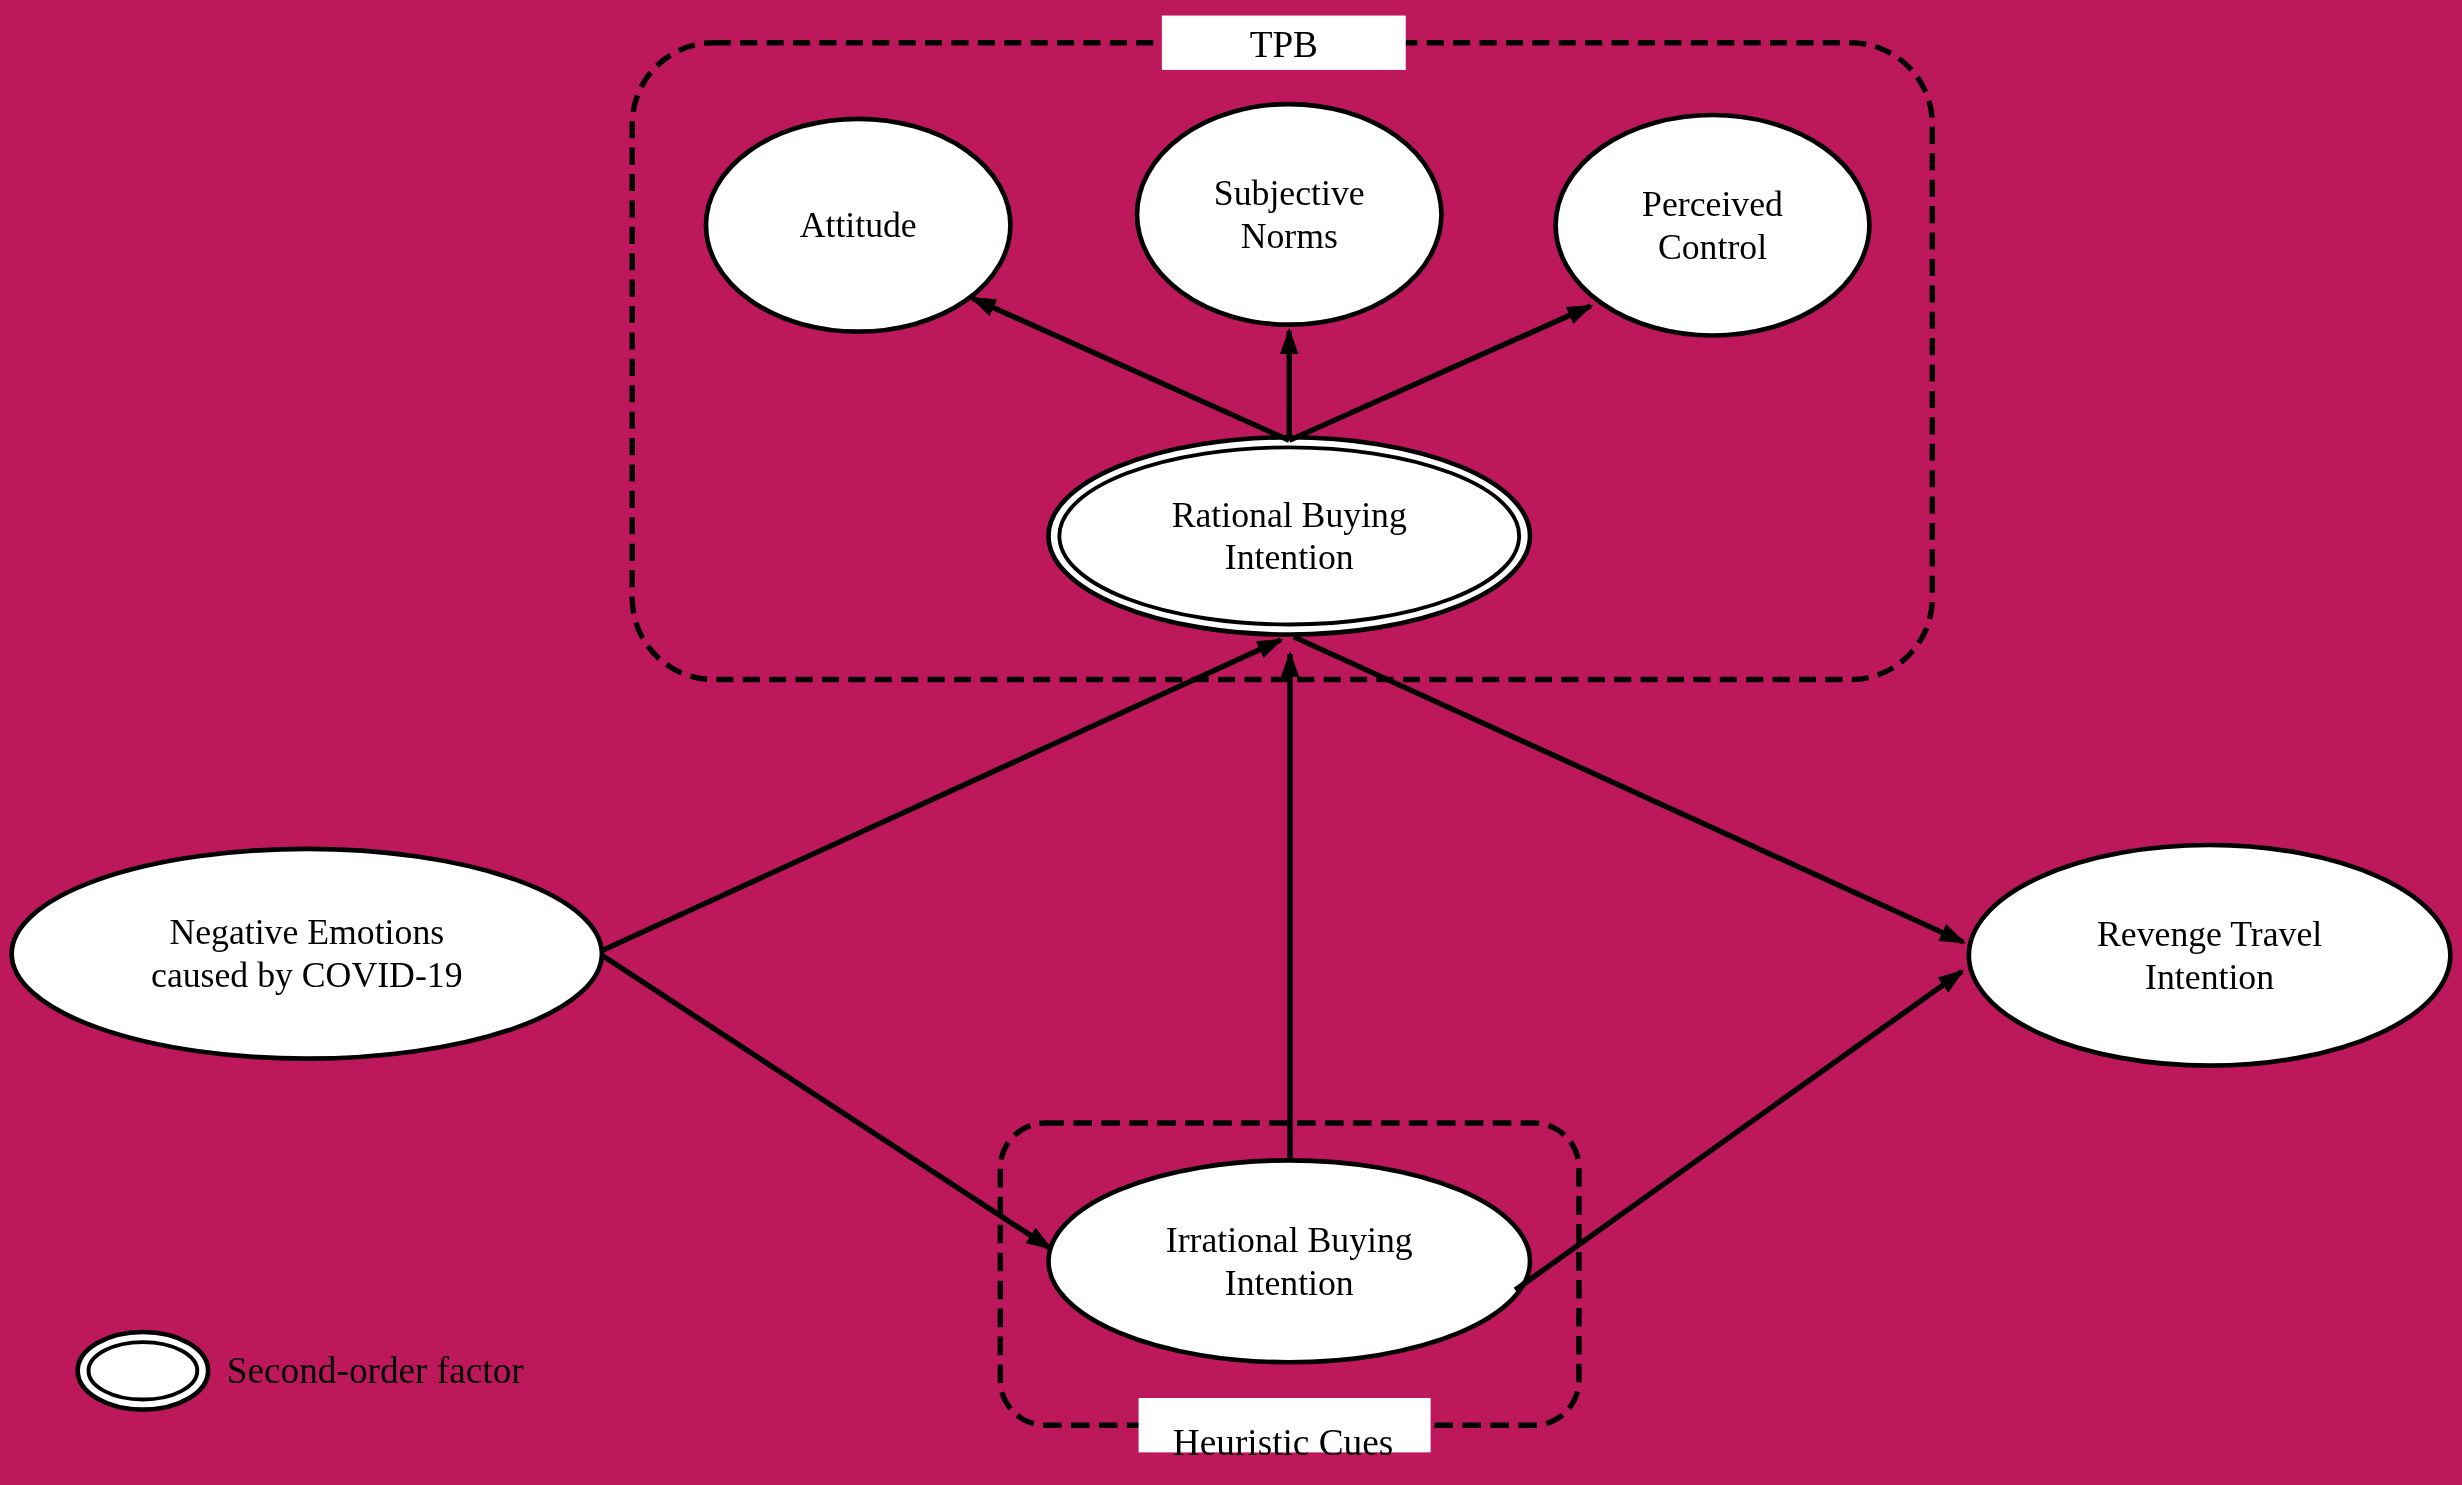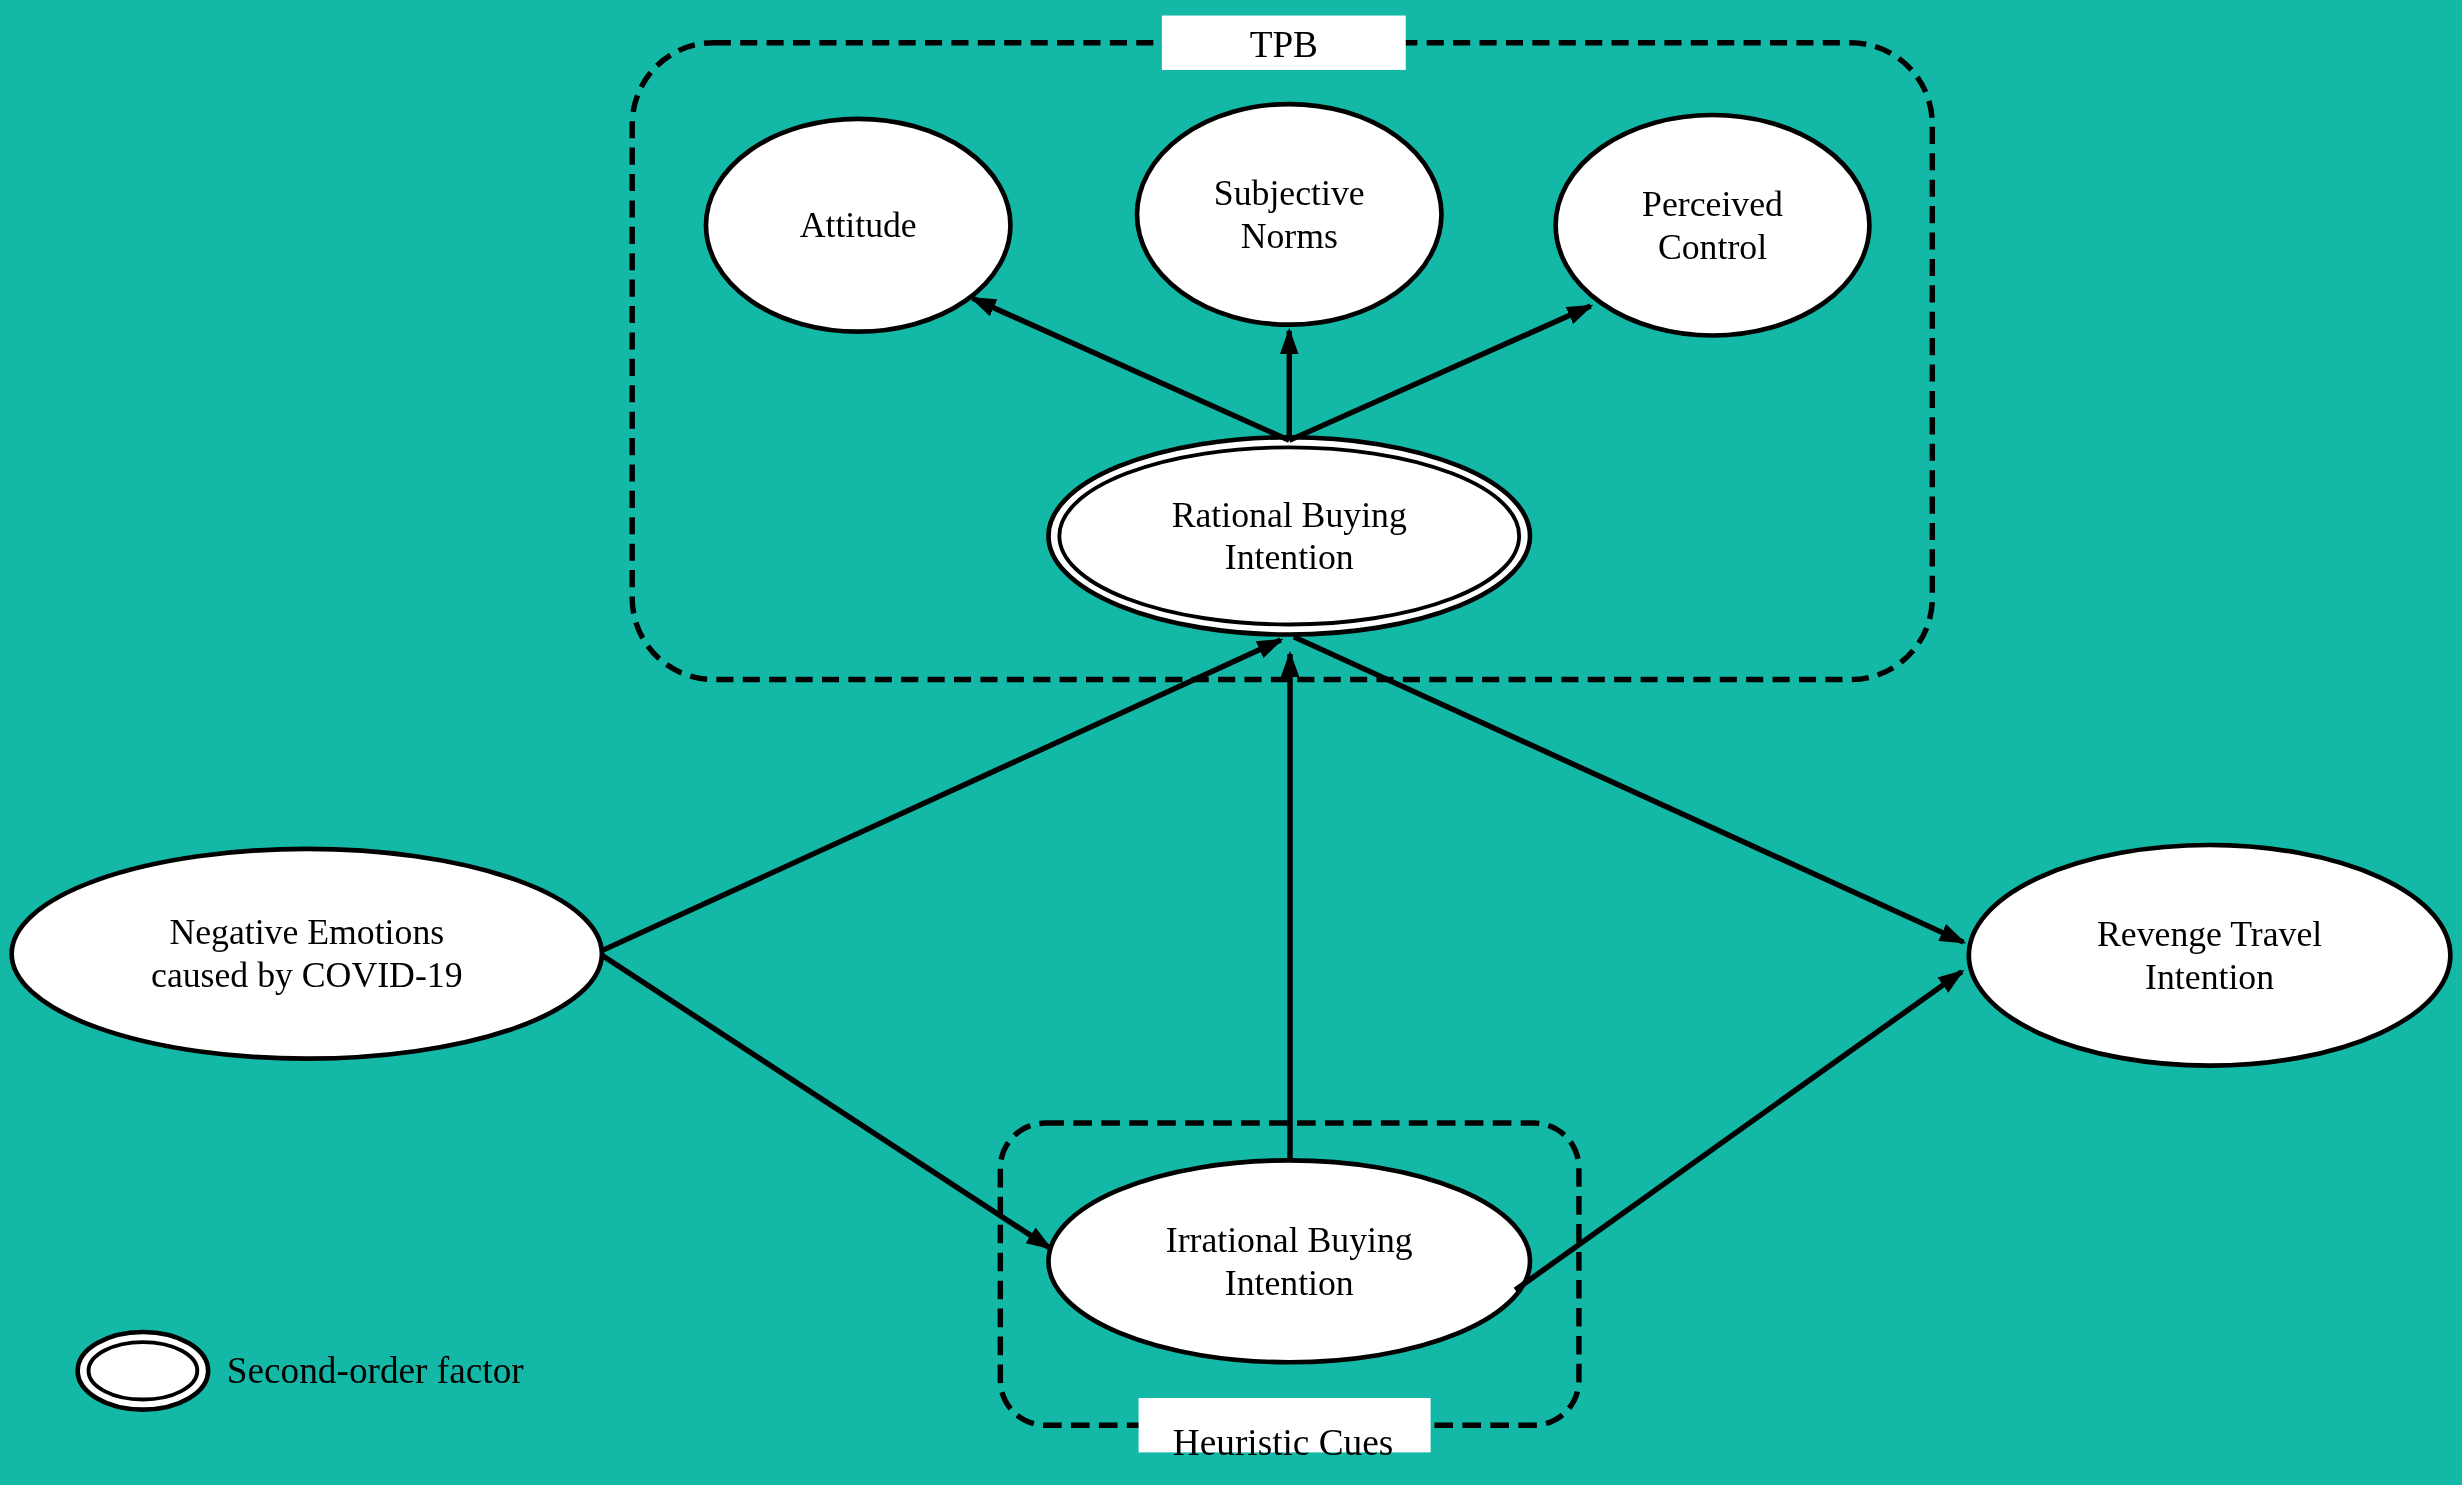--- a/index.html
+++ b/index.html
@@ -6,21 +6,21 @@
     margin: 0;
     padding: 0;
     background: #ffffff;
     width: 2462px;
     height: 1485px;
   }
   .stage {
     position: relative;
     width: 2462px;
     height: 1485px;
-    background: #14b8a6;
+    background: #be185d;
     overflow: hidden;
     text-decoration: underline;
   }
   svg { display: block; }
   text {
     font-family: "Liberation Serif", "DejaVu Serif", serif;
     fill: #000000;
   }
   .node-ellipse {
     fill: #ffffff;

